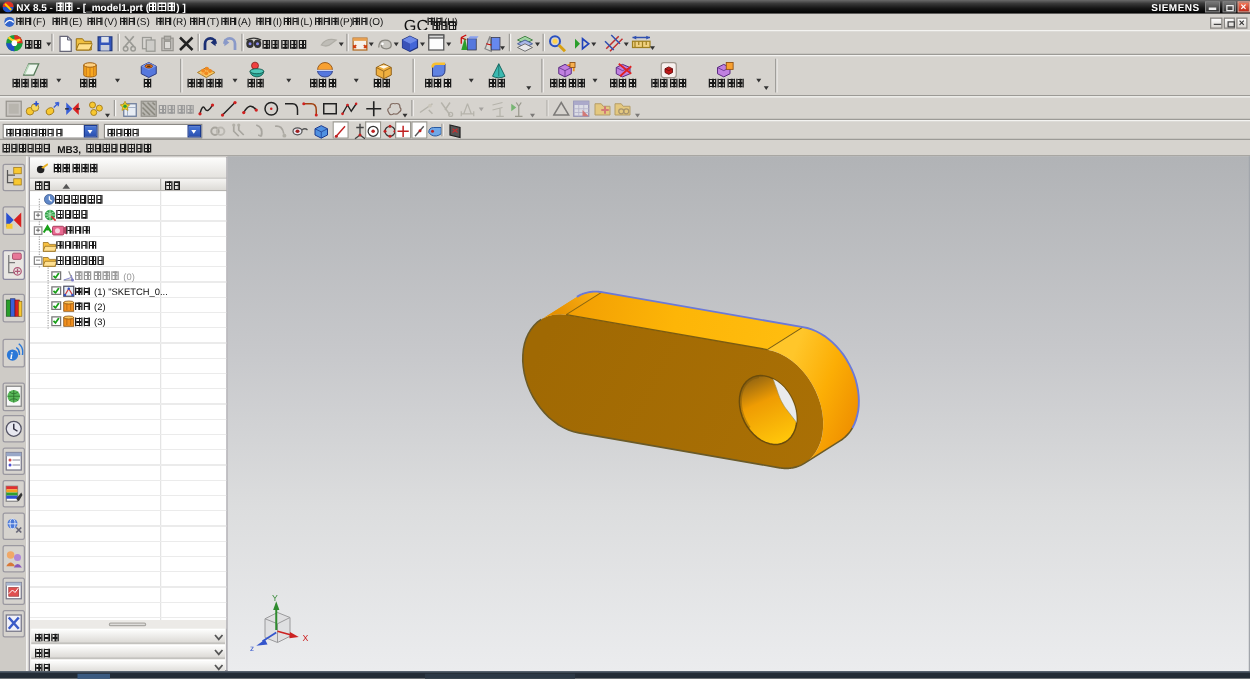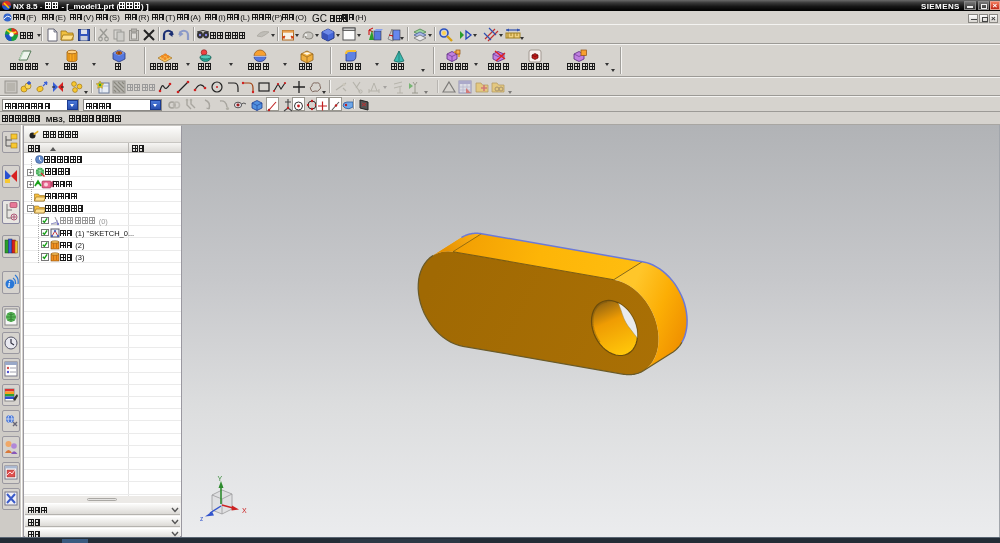--- a/index.html
+++ b/index.html
@@ -44,21 +44,21 @@
  <span class="lbl" style="left:42px;top:2px;font-size:8px"><i class="s"></i><i class="s"></i>(E)</span>
  <span class="lbl" style="left:70px;top:2px;font-size:8px"><i class="s"></i><i class="s"></i>(V)</span>
  <span class="lbl" style="left:96px;top:2px;font-size:8px"><i class="s"></i><i class="s"></i>(S)</span>
  <span class="lbl" style="left:125px;top:2px;font-size:8px"><i class="s"></i><i class="s"></i>(R)</span>
  <span class="lbl" style="left:152px;top:2px;font-size:8px"><i class="s"></i><i class="s"></i>(T)</span>
  <span class="lbl" style="left:177px;top:2px;font-size:8px"><i class="s"></i><i class="s"></i>(A)</span>
  <span class="lbl" style="left:205px;top:2px;font-size:8px"><i class="s"></i><i class="s"></i>(I)</span>
  <span class="lbl" style="left:227px;top:2px;font-size:8px"><i class="s"></i><i class="s"></i>(L)</span>
  <span class="lbl" style="left:252px;top:2px;font-size:8px"><i class="s"></i><i class="s"></i><i class="s"></i>(P)</span>
  <span class="lbl" style="left:282px;top:2px;font-size:8px"><i class="s"></i><i class="s"></i>(O)</span>
- <span class="lbl" style="left:312px;top:2px;font-size:10px">GC <i class="s"></i><i class="s"></i><i class="s"></i></span>
+ <span class="lbl" style="left:323px;top:2px;font-size:13px">GC <i class="s"></i><i class="s"></i><i class="s"></i></span>
  <span class="lbl" style="left:342px;top:2px;font-size:8px"><i class="s"></i><i class="s"></i>(H)</span>
  <div class="abs" style="left:968px;top:3px;width:9.5px;height:9px;background:linear-gradient(#fdfdfd,#d8d5d0);border:1px solid #8a8884">
       <div class="abs" style="left:2px;bottom:2px;width:6px;height:1.5px;background:#444"></div>
     </div>
  <div class="abs" style="left:978.5px;top:3px;width:9.5px;height:9px;background:linear-gradient(#fdfdfd,#d8d5d0);border:1px solid #8a8884">
       <div class="abs" style="left:2.5px;top:2px;width:6px;height:5px;border:1px solid #444"></div>
     </div>
  <div class="abs" style="left:988.5px;top:3px;width:9.5px;height:9px;background:linear-gradient(#fdfdfd,#d8d5d0);border:1px solid #8a8884;font-size:8px;color:#333;text-align:center;line-height:8px;font-weight:bold">×</div>
 </div>
 

